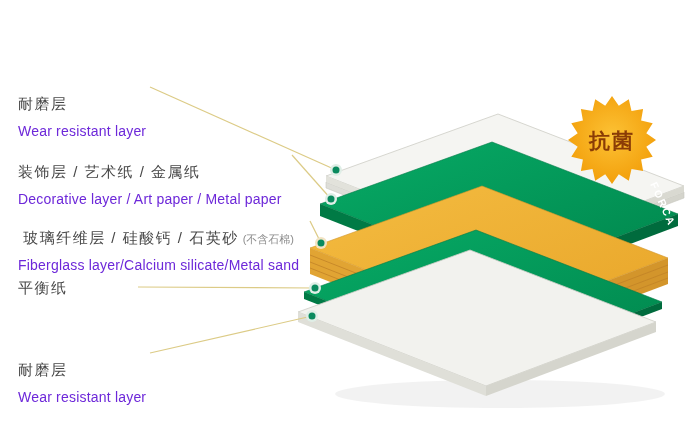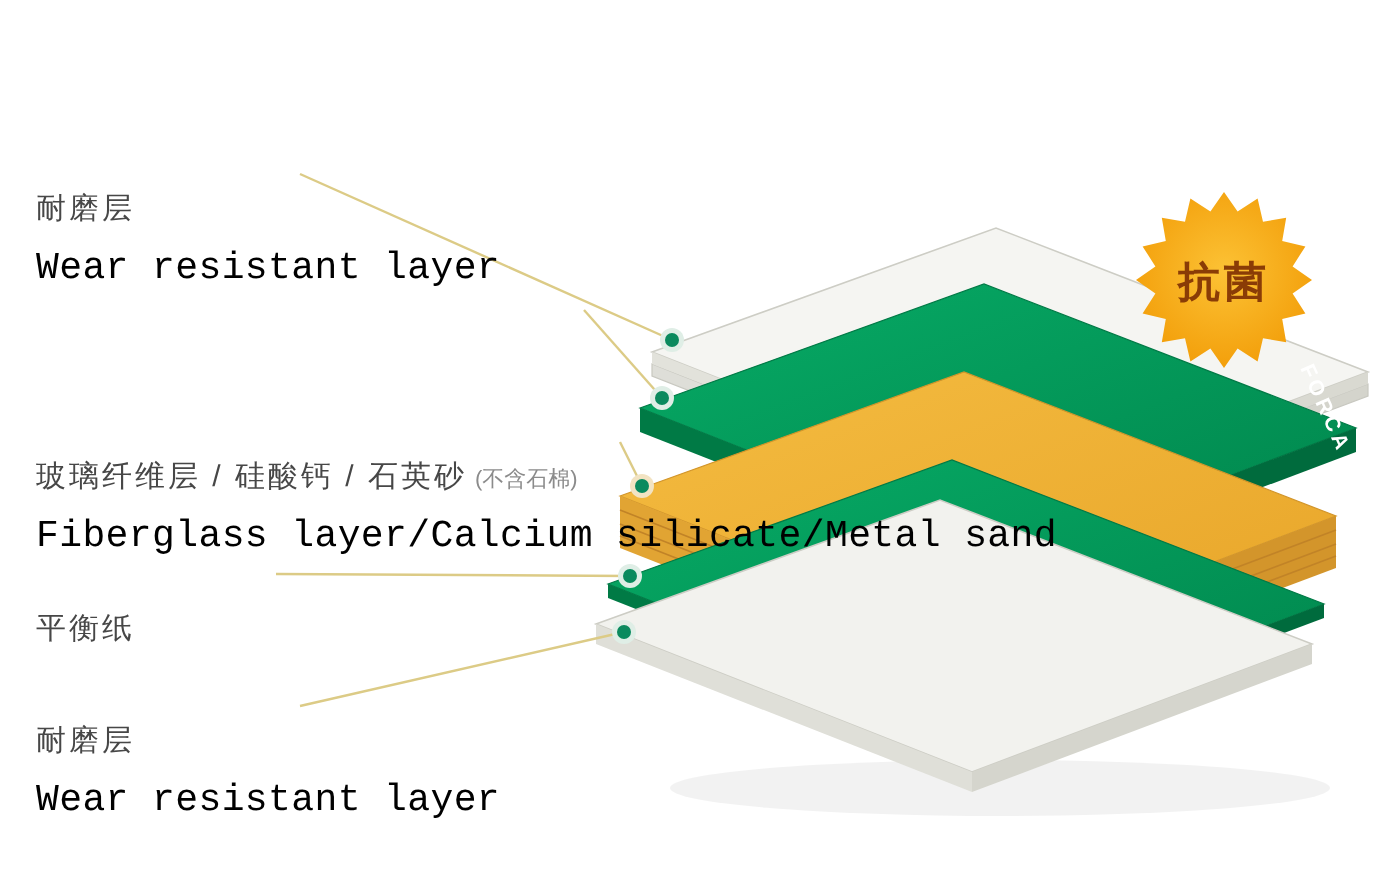--- a/index.html
+++ b/index.html
@@ -2,22 +2,22 @@
 <html><head>
 <meta charset="utf-8">
 <style>
   html,body{margin:0;padding:0;background:#fff;}
   body{font-family:"Liberation Sans", sans-serif;}
   .stage{position:relative;width:700px;height:438px;background:#ffffff;overflow:hidden;}
   .diagram-svg{position:absolute;left:0;top:0;z-index:1;}
   .label-row{position:absolute;left:18px;z-index:2;}
   .label-zh{font-size:15px;color:#474747;letter-spacing:1.5px;white-space:nowrap;margin-top:45px;}
   .label-note{font-size:11px;color:#8b8b8b;letter-spacing:0;margin-left:4px;}
-  .label-en{font-size:19px;color:#000000;margin-top:9px;letter-spacing:.2px;white-space:nowrap;font-family:Liberation Mono, monospace;}
-  .row-1{top:50px;} .row-2{top:118px;} .row-3{top:184px;} .row-4{top:260px;} .row-5{top:316px;}
+  .label-en{font-size:14px;color:#6d28d9;margin-top:9px;letter-spacing:.2px;white-space:nowrap;}
+  .row-1{top:50px;} .row-2{top:118px;} .row-3{top:184px;text-align:center;} .row-4{top:234px;} .row-5{top:316px;}
 </style>
 </head>
 <body>
 
 <div class="stage">
 
   <svg class="diagram-svg" width="700" height="438" viewBox="0 0 700 438">
     <defs>
       <linearGradient id="gGreen" x1="0" y1="0" x2="1" y2="1">
         <stop offset="0" stop-color="#07AB66"></stop>
@@ -112,20 +112,24 @@
       <polygon fill="url(#gBadge)" points="656,140 646.3,146.8 652.7,156.8 641.1,159.5 643.1,171.1 631.5,169.1 628.8,180.7 618.8,174.3 612,184 605.2,174.3 595.2,180.7 592.5,169.1 580.9,171.1 582.9,159.5 571.3,156.8 577.7,146.8 568,140 577.7,133.2 571.3,123.2 582.9,120.5 580.9,108.9 592.5,110.9 595.2,99.3 605.2,105.7 612,96 618.8,105.7 628.8,99.3 631.5,110.9 643.1,108.9 641.1,120.5 652.7,123.2 646.3,133.2"></polygon>
       <text x="612" y="148" text-anchor="middle" font-size="21" font-weight="bold" fill="#8A3C06" letter-spacing="2">抗菌</text>
     </g>
   </svg>
 
   <div class="label-row row-1">
     <div class="label-zh"><span>耐磨层</span><span class="label-note"></span></div>
     <div class="label-en">Wear resistant layer</div>
   </div>
 
+  <div class="label-row row-2">
+    <div class="label-zh"><span>装饰层 / 艺术纸 / 金属纸</span><span class="label-note"></span></div>
+    <div class="label-en">Decorative layer / Art paper / Metal paper</div>
+  </div>
 
   <div class="label-row row-3">
     <div class="label-zh"><span>玻璃纤维层 / 硅酸钙 / 石英砂</span><span class="label-note">(不含石棉)</span></div>
     <div class="label-en">Fiberglass layer/Calcium silicate/Metal sand</div>
   </div>
 
   <div class="label-row row-4">
     <div class="label-zh"><span>平衡纸</span><span class="label-note"></span></div>
   </div>
 

